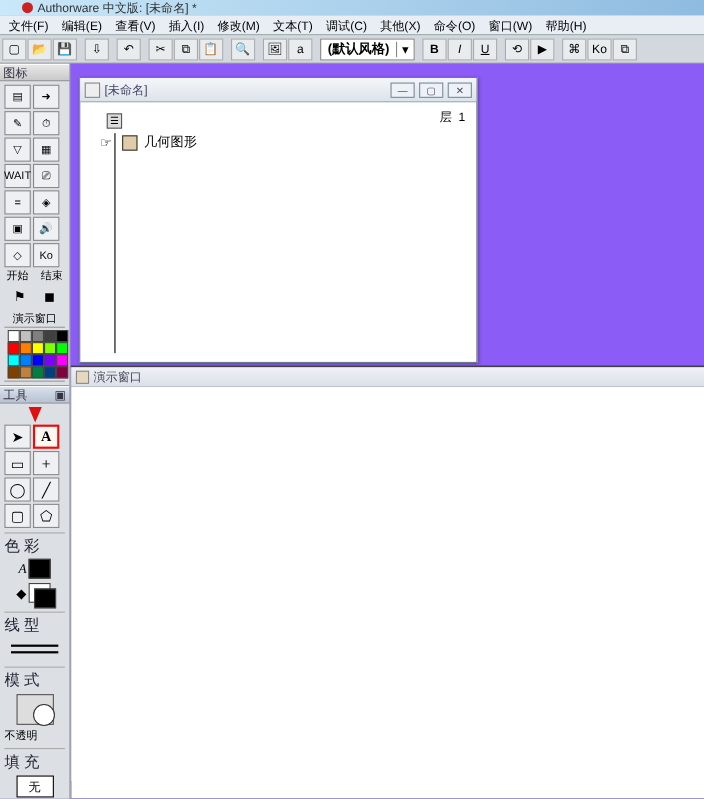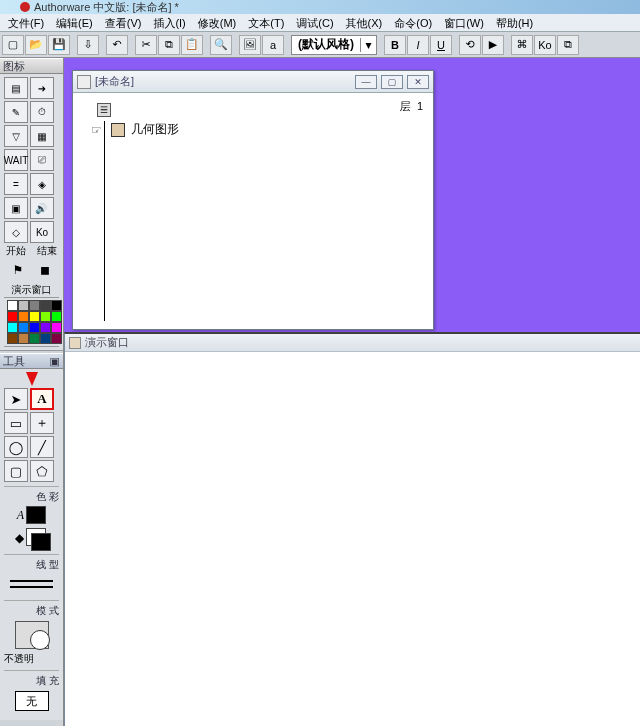--- a/index.html
+++ b/index.html
@@ -117,21 +117,21 @@
   .tcell{
     width:24px;height:22px;background:#eef0f3;border:1px solid #888;
     display:flex;align-items:center;justify-content:center;font-size:13px;
   }
   .tcell.hl{border:2px solid #e01010;background:#fff8f0;}
   .arrow-dn{
     width:0;height:0;border-left:6px solid transparent;border-right:6px solid transparent;
     border-top:14px solid #e01010; margin:0 auto 2px;
   }
   .section-label{
-    font-size:10px; text-align:right; padding-top:3px; color:#223;
+    font-size:14px; text-align:left; padding-top:3px; color:#223;
     border-top:1px solid #aaa; margin-top:4px;
   }
   .cs-row{display:flex;align-items:center;gap:2px;justify-content:center;padding:2px 0;}
   .csbox{width:20px;height:18px;border:1px solid #444;}
   .mode-box{
     width:34px;height:28px;border:1px solid #555;background:#ddd;margin:3px auto;
     position:relative;
   }
   .mode-box::after{content:"";position:absolute;right:-2px;bottom:-2px;
     width:18px;height:18px;border:1px solid #333;border-radius:50%;background:#fff;}

